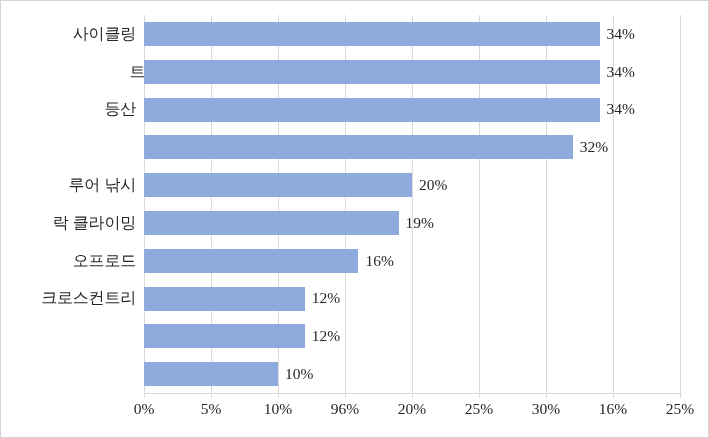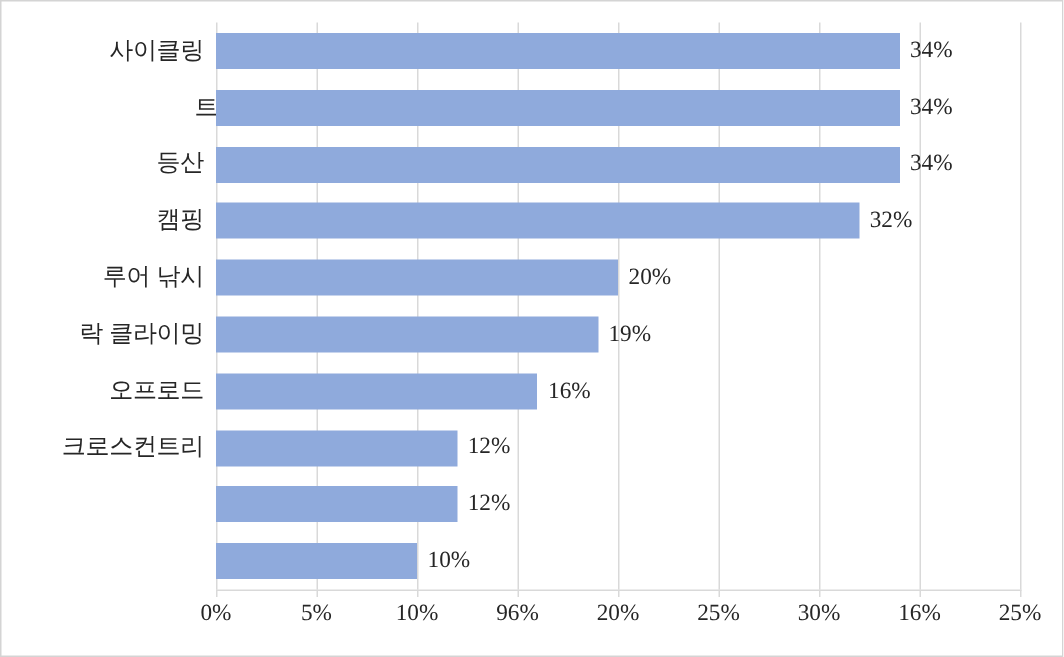--- a/index.html
+++ b/index.html
@@ -144,23 +144,20 @@
 
   <div id="cat-label-col">
       <div class="cat-row" style="top: 0px;">
         <div class="cat-label">사이클링</div>
       </div>
       <div class="cat-row" style="top: 37.8px; padding-left: 41px;">
         <div class="cat-label">트레킹</div>
       </div>
       <div class="cat-row" style="top: 75.6px;">
         <div class="cat-label">등산</div>
-      </div>
-      <div class="cat-row" style="top: 113.4px;">
-        <div class="cat-label">캠핑</div>
       </div>
       <div class="cat-row" style="top: 189px;">
         <div class="cat-label">락 클라이밍</div>
       </div>
       <div class="cat-row" style="top: 151.2px;">
         <div class="cat-label">루어 낚시</div>
       </div>
       <div class="cat-row" style="top: 226.8px;">
         <div class="cat-label">오프로드</div>
       </div>

